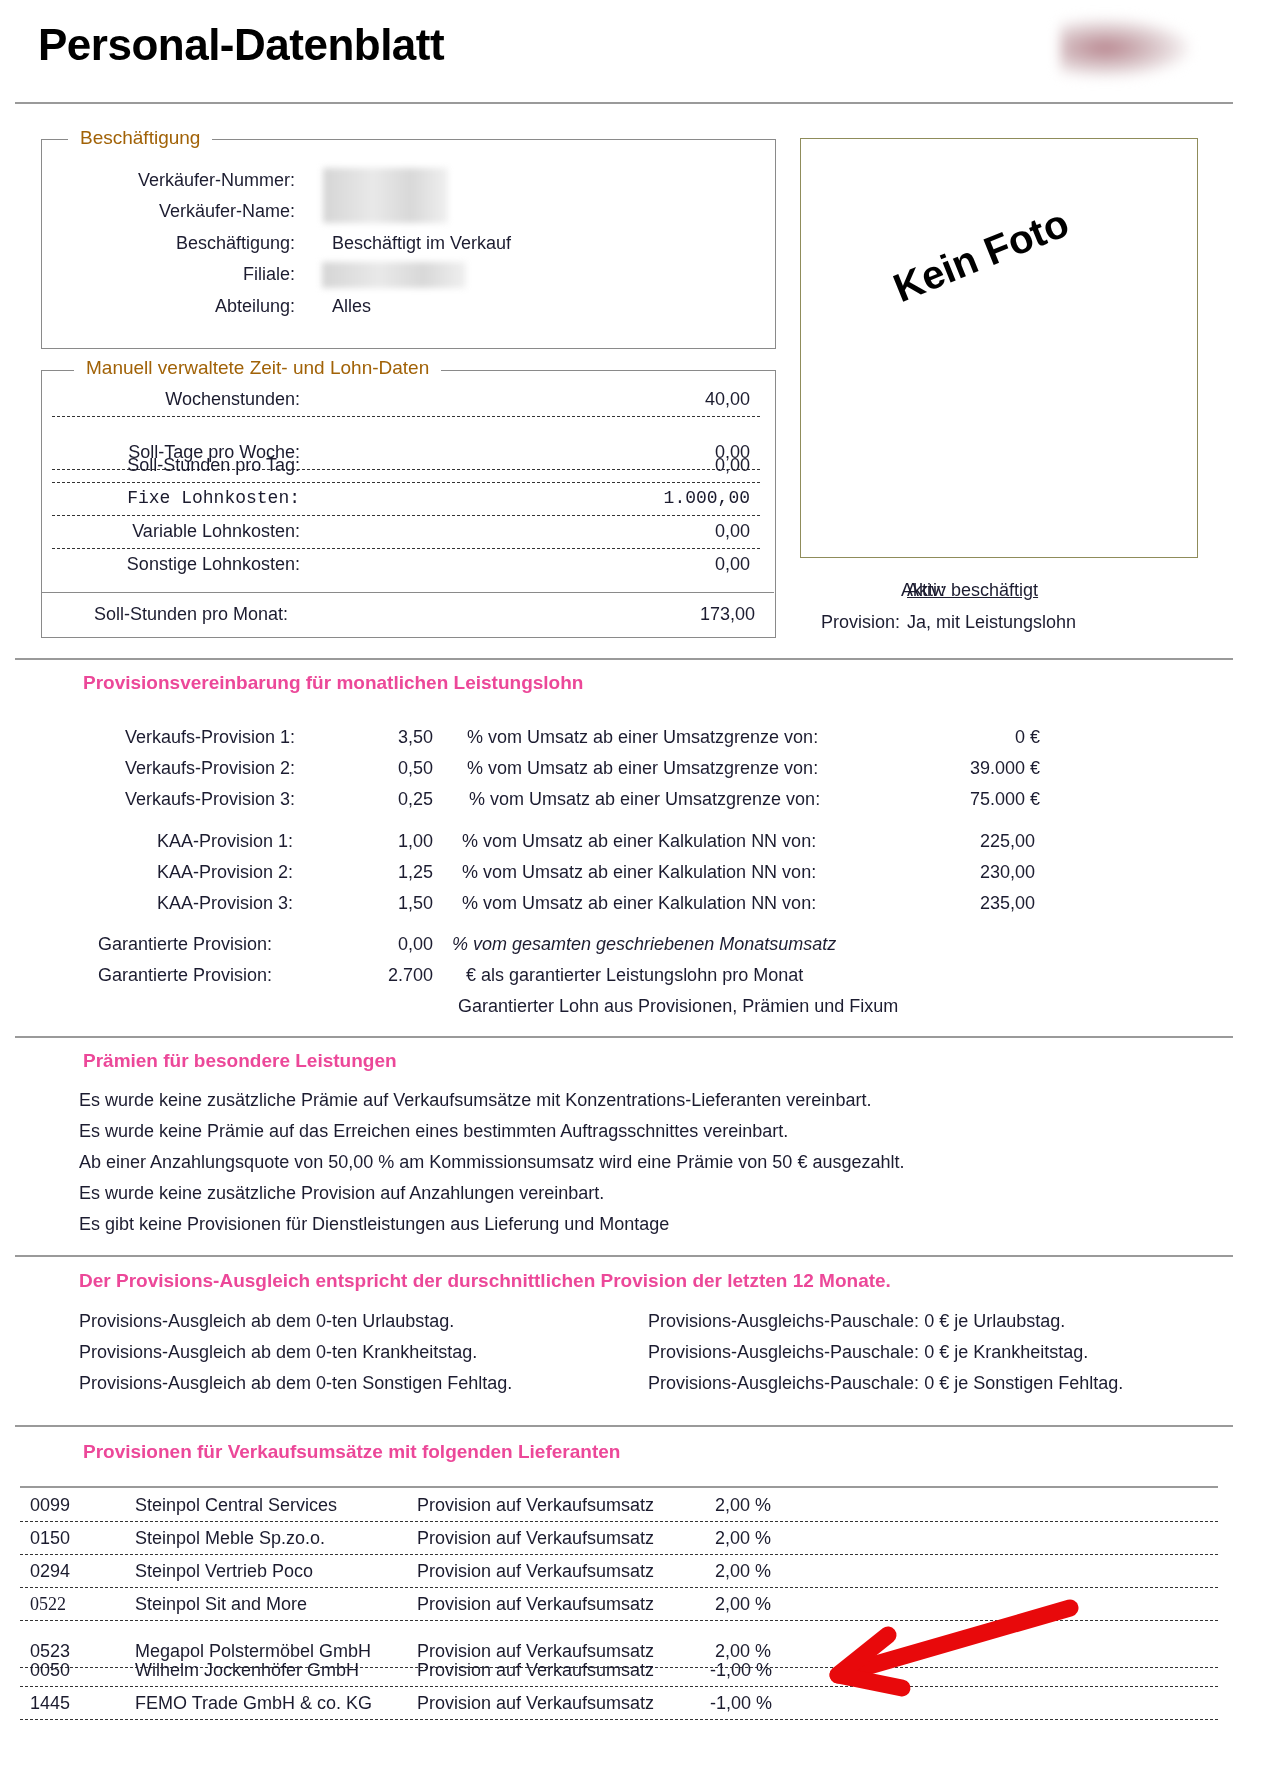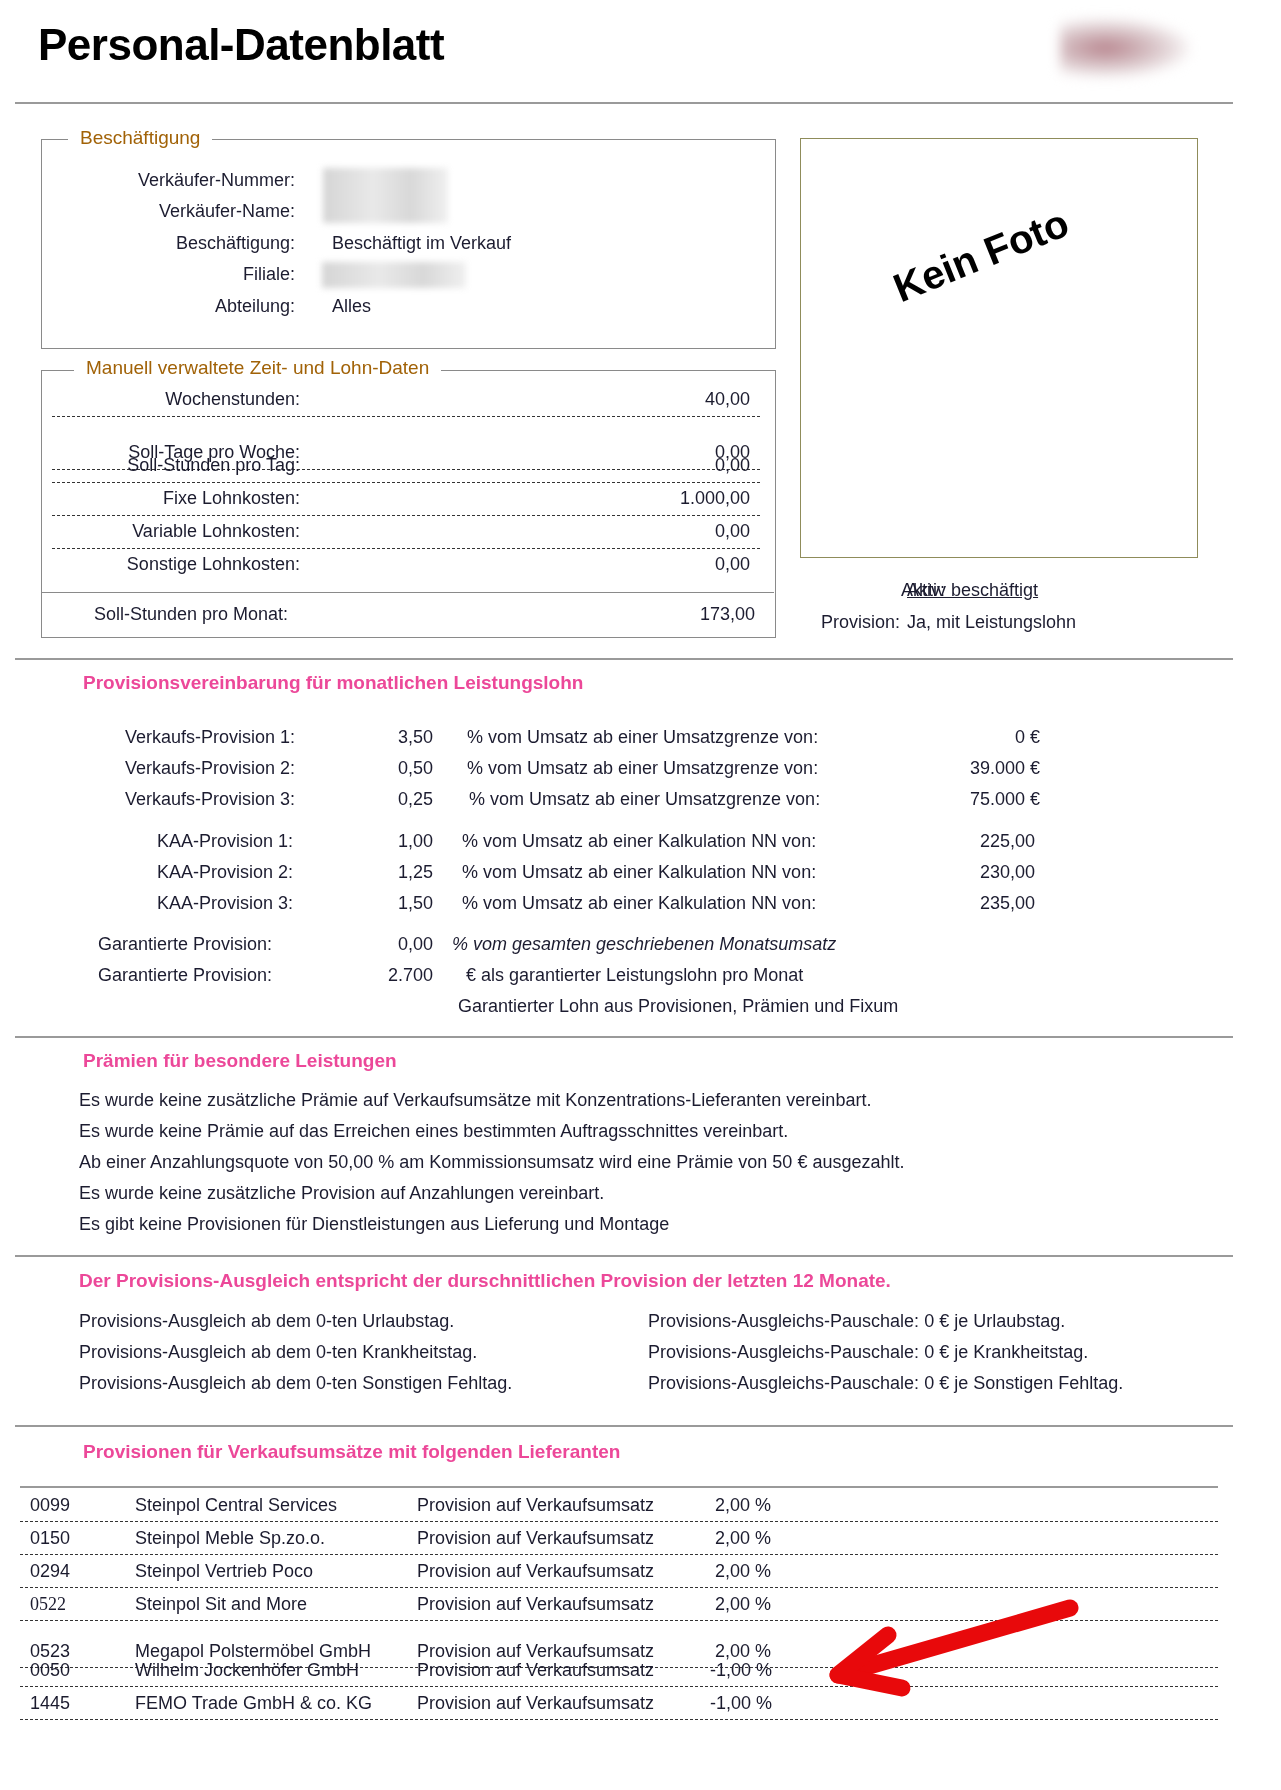--- a/index.html
+++ b/index.html
@@ -60,21 +60,21 @@
     <span class="v">40,00</span>
   </div>
   <div class="kv-row" style="top:45px;margin-top:20px;">
     <span class="k">Soll-Tage pro Woche:</span>
     <span class="v">0,00</span>
   </div>
   <div class="kv-row" style="top:78px;">
     <span class="k">Soll-Stunden pro Tag:</span>
     <span class="v">0,00</span>
   </div>
-  <div class="kv-row" style="top:111px;">
+  <div class="kv-row" style="top:111px;font-family:Liberation Mono, monospace;">
     <span class="k">Fixe Lohnkosten:</span>
     <span class="v">1.000,00</span>
   </div>
   <div class="kv-row" style="top:144px;">
     <span class="k">Variable Lohnkosten:</span>
     <span class="v">0,00</span>
   </div>
   <div class="kv-row" style="top:177px; border-bottom:none;">
     <span class="k">Sonstige Lohnkosten:</span>
     <span class="v">0,00</span>

